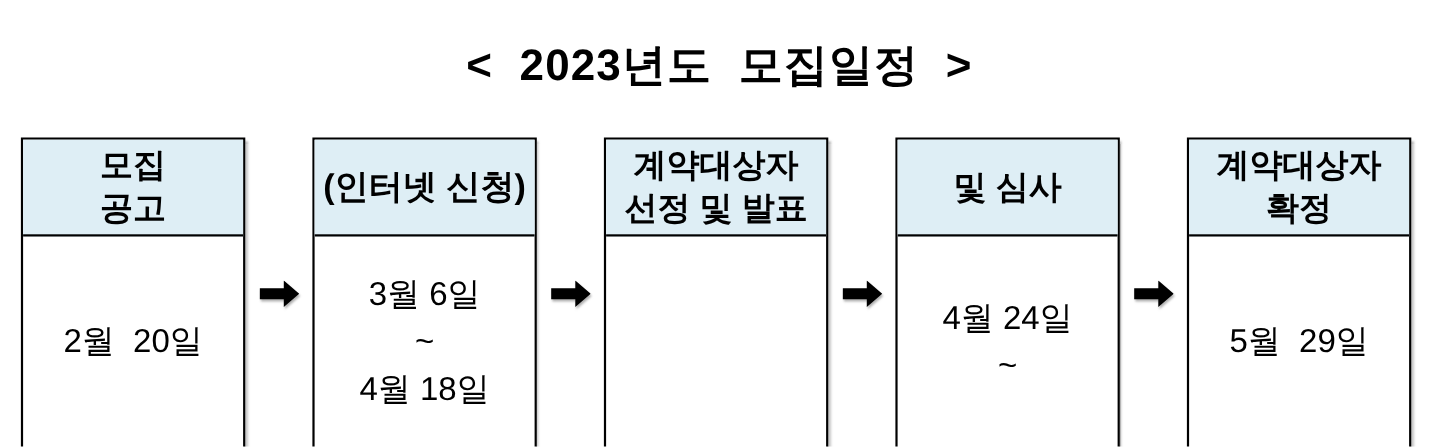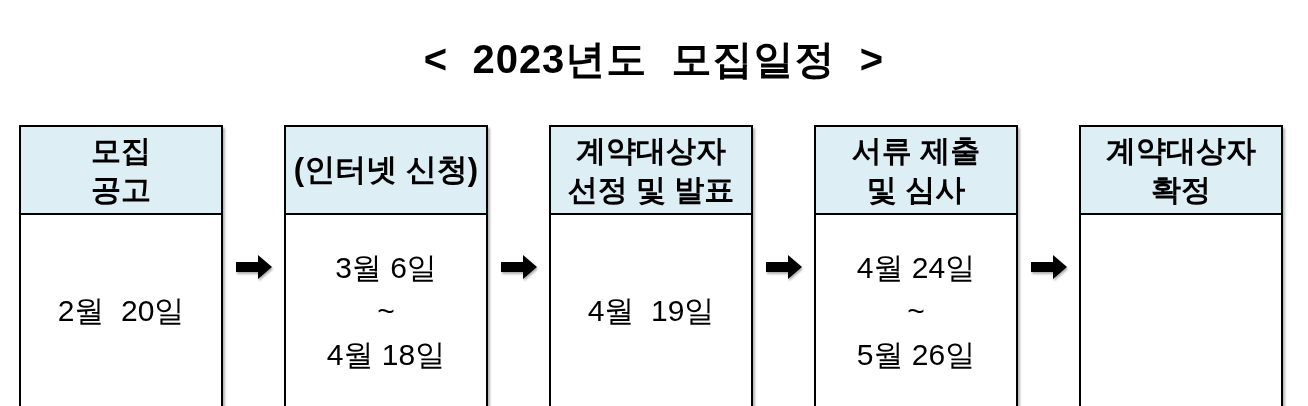--- a/index.html
+++ b/index.html
@@ -91,50 +91,48 @@
     <svg width="36" height="24" viewBox="0 0 36 24">
       <polygon points="0,7 22,7 22,0 36,12 22,24 22,17 0,17" fill="var(--arrow)"></polygon>
     </svg>
   </div>
 
   <div class="step">
     <div class="step-header">
       <div class="line">계약대상자</div>
       <div class="line">선정 및 발표</div>
     </div>
-    <div class="step-body">
-      <div class="line">4월  19일</div>
-
-    </div>
   </div>
 
   <div class="arrow-cell">
     <svg width="36" height="24" viewBox="0 0 36 24">
       <polygon points="0,7 22,7 22,0 36,12 22,24 22,17 0,17" fill="var(--arrow)"></polygon>
     </svg>
   </div>
 
   <div class="step">
     <div class="step-header">
-      <div class="line">서류 제출</div>
       <div class="line">및 심사</div>
     </div>
     <div class="step-body">
       <div class="line">4월 24일</div>
       <div class="line">~</div>
-      <div class="line">5월 26일</div>
     </div>
   </div>
 
   <div class="arrow-cell">
     <svg width="36" height="24" viewBox="0 0 36 24">
       <polygon points="0,7 22,7 22,0 36,12 22,24 22,17 0,17" fill="var(--arrow)"></polygon>
     </svg>
   </div>
 
   <div class="step">
     <div class="step-header">
       <div class="line">계약대상자</div>
       <div class="line">확정</div>
     </div>
+    <div class="step-body">
+      <div class="line">5월  29일</div>
+
+    </div>
   </div>
 
 </div>
 
 </body></html>

